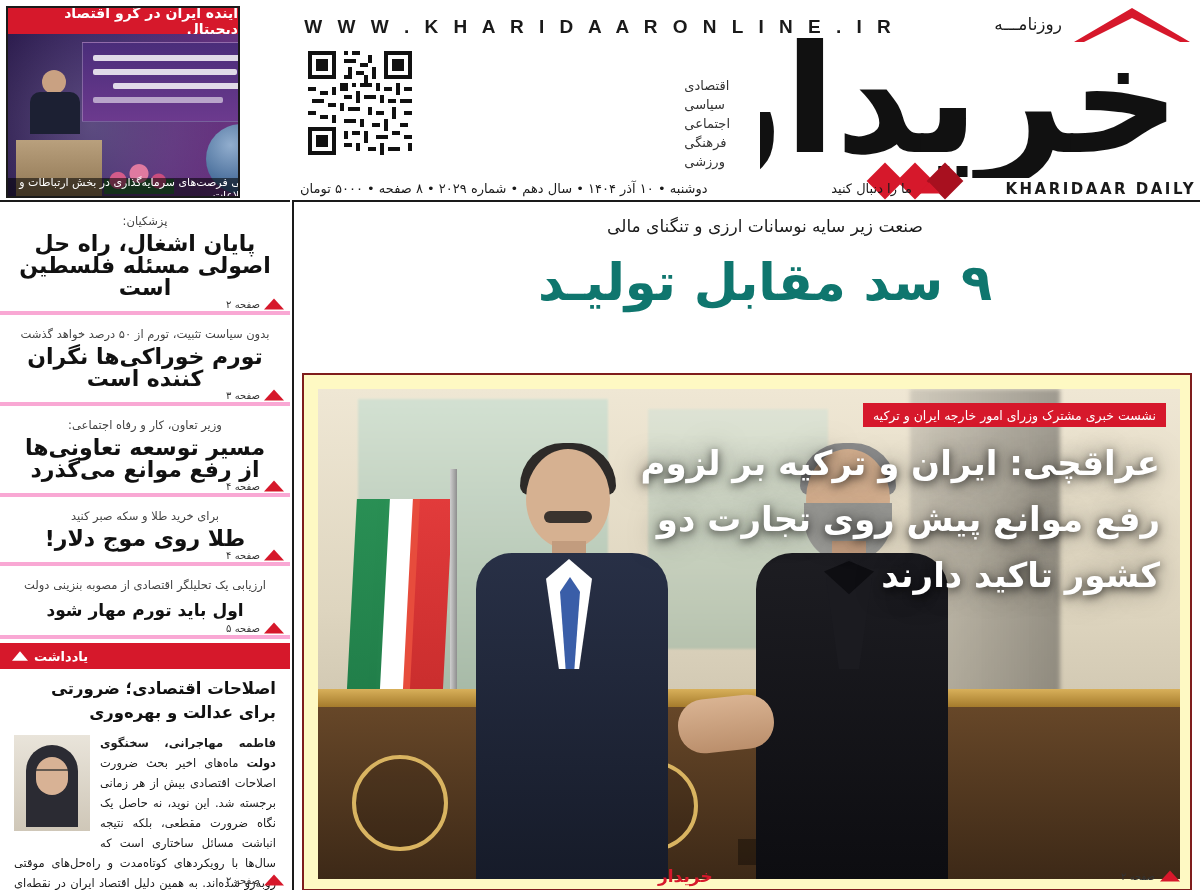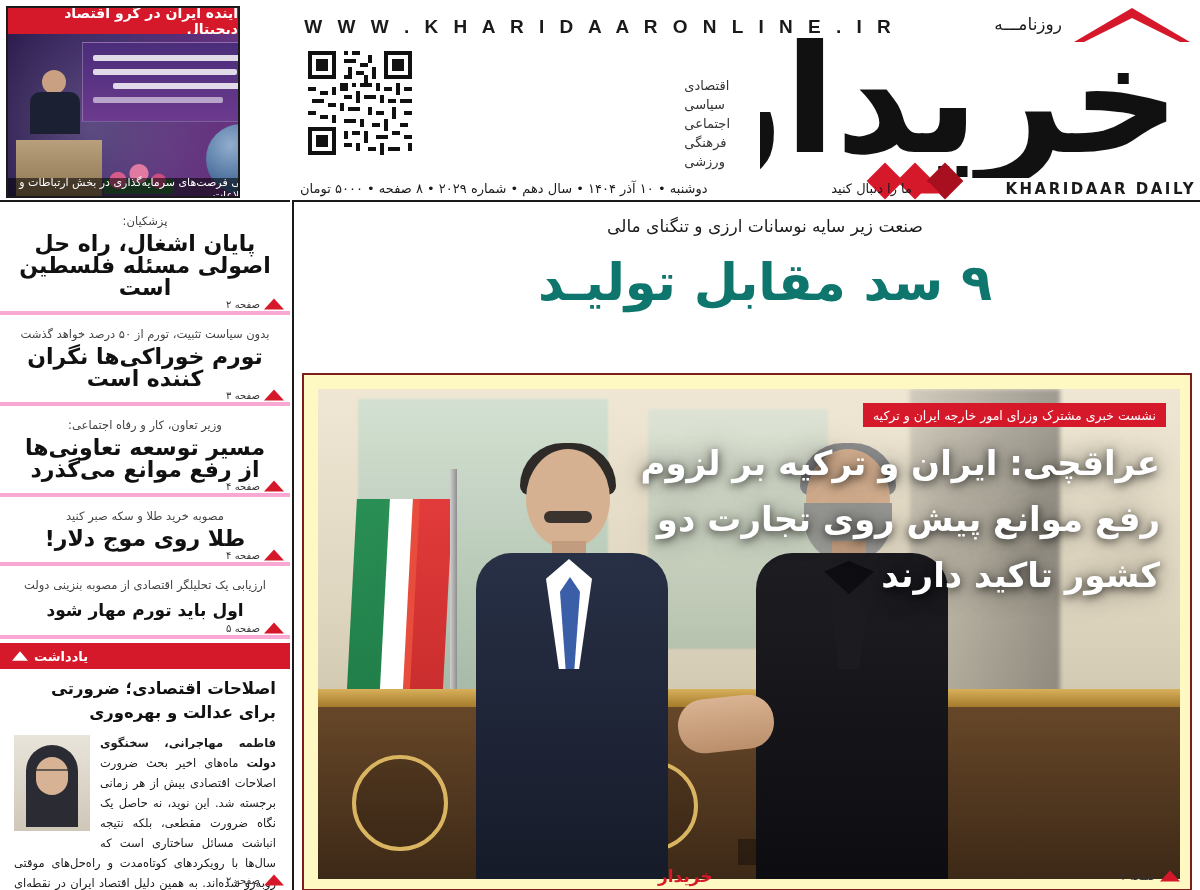--- a/index.html
+++ b/index.html
@@ -720,21 +720,21 @@
     <div class="news-item">
       <div class="news-kicker">وزیر تعاون، کار و رفاه اجتماعی:</div>
       <div class="news-head">مسیر توسعه تعاونی‌ها از رفع موانع می‌گذرد</div>
       <div class="pg-badge">
         <span class="tri"></span>
         <span class="pg-txt">صفحه ۴</span>
       </div>
     </div>
 
     <div class="news-item">
-      <div class="news-kicker">مصوبه خرید طلا و سکه صبر کنید</div>
+      <div class="news-kicker">برای خرید طلا و سکه صبر کنید</div>
       <div class="news-head">طلا روی موج دلار!</div>
       <div class="pg-badge">
         <span class="tri"></span>
         <span class="pg-txt">صفحه ۴</span>
       </div>
     </div>
 
     <div class="news-item">
       <div class="news-kicker">ارزیابی یک تحلیلگر اقتصادی از مصوبه بنزینی دولت</div>
       <div class="news-head sm">اول باید تورم مهار شود</div>

